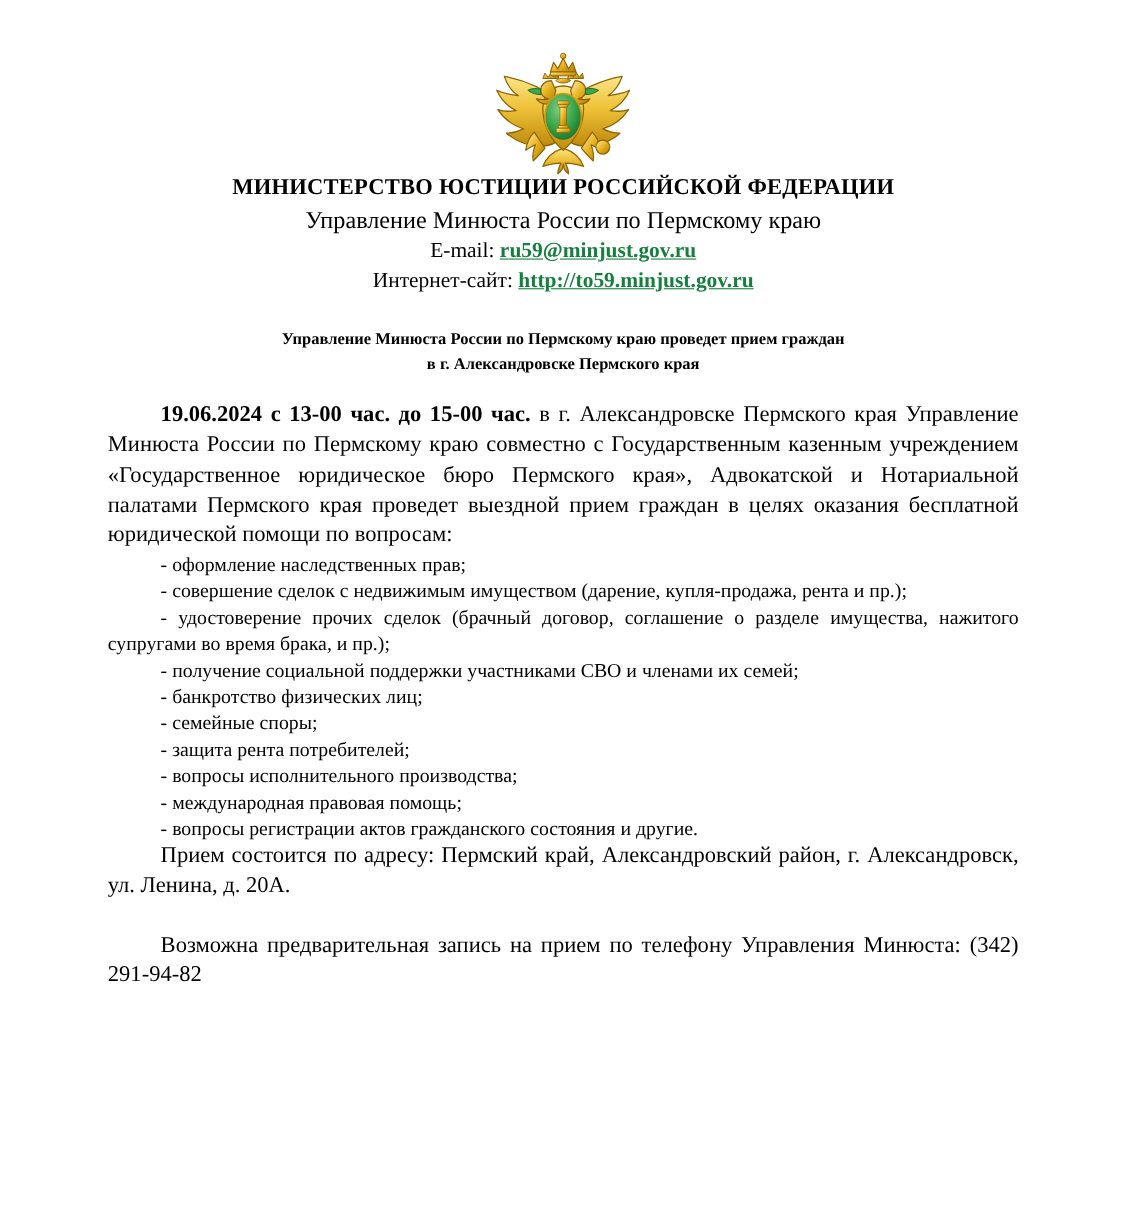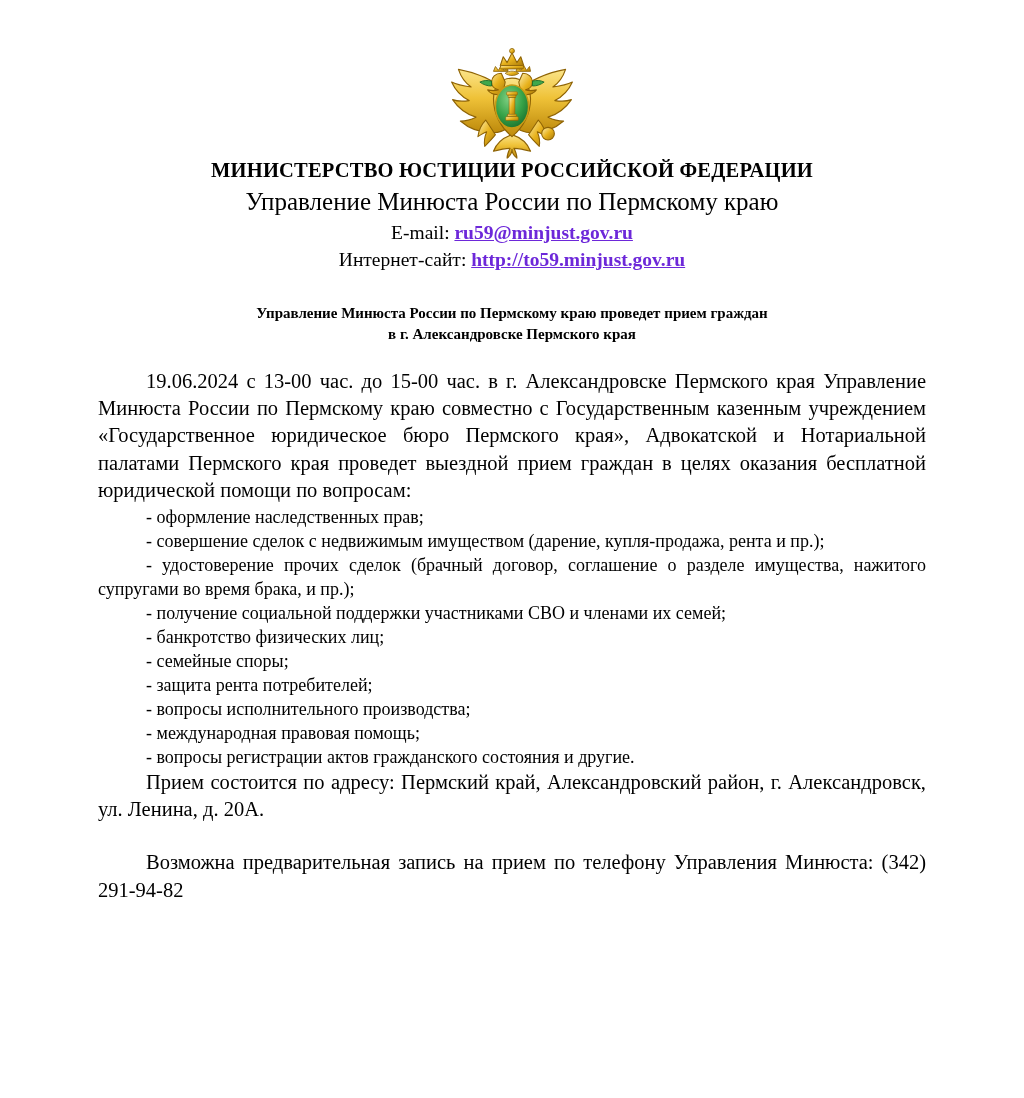--- a/index.html
+++ b/index.html
@@ -43,31 +43,31 @@
     text-align: center;
     margin-top: 28px;
   }
   .ministry-title {
     font-size: 20.5px;
     font-weight: bold;
     letter-spacing: 0.2px;
     line-height: 1.22;
   }
   .dept-line {
-    font-size: 25px;
+    font-size: 22px;
     line-height: 1.3;
     margin-top: 3px;
   }
   .contact-line {
     font-size: 19.5px;
     line-height: 1.35;
     margin-top: 1px;
   }
   .link {
-    color: #6d28d9;
+    color: #15803d;
     font-weight: bold;
     text-decoration: underline;
   }
 
   
   .doc-heading {
     text-align: center;
     font-size: 15px;
     font-weight: bold;
     line-height: 1.42;
@@ -87,21 +87,21 @@
     text-align: justify;
     text-indent: 48px;
     margin: 0;
     -webkit-hyphens: none;
     hyphens: none;
   }
   p.para.spaced {
     margin-top: 26px;
   }
   .bold {
-    font-weight: normal;
+    font-weight: bold;
   }
   ul.items {
     list-style: none;
     margin: 0;
     padding: 0;
   }
   ul.items li {
     font-size: 18px;
     line-height: 1.335;
     text-align: justify;

